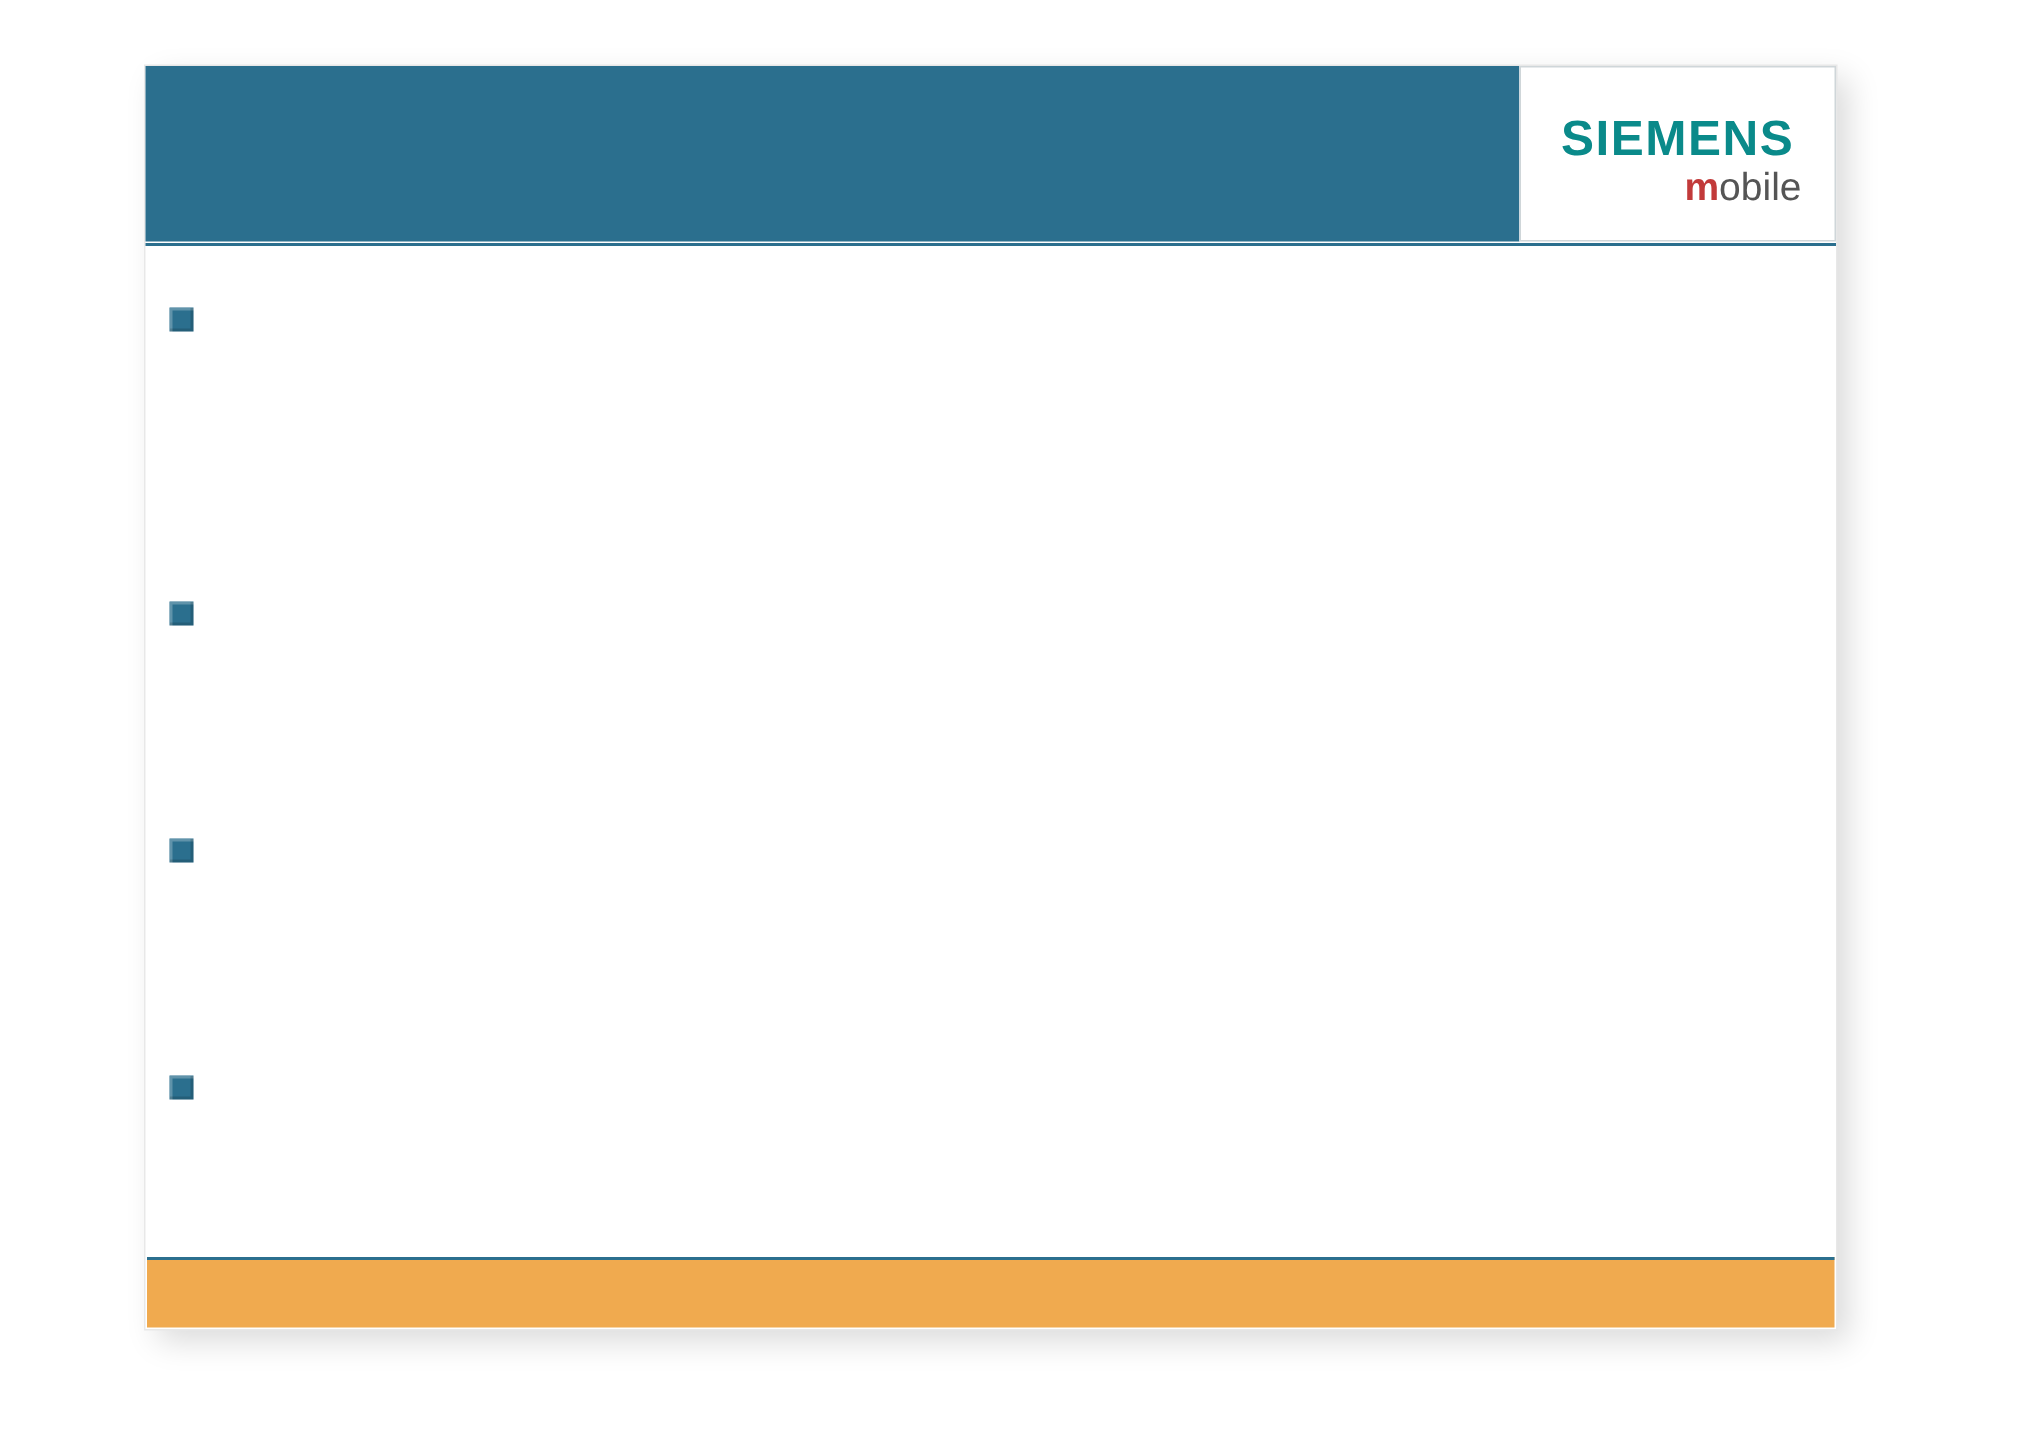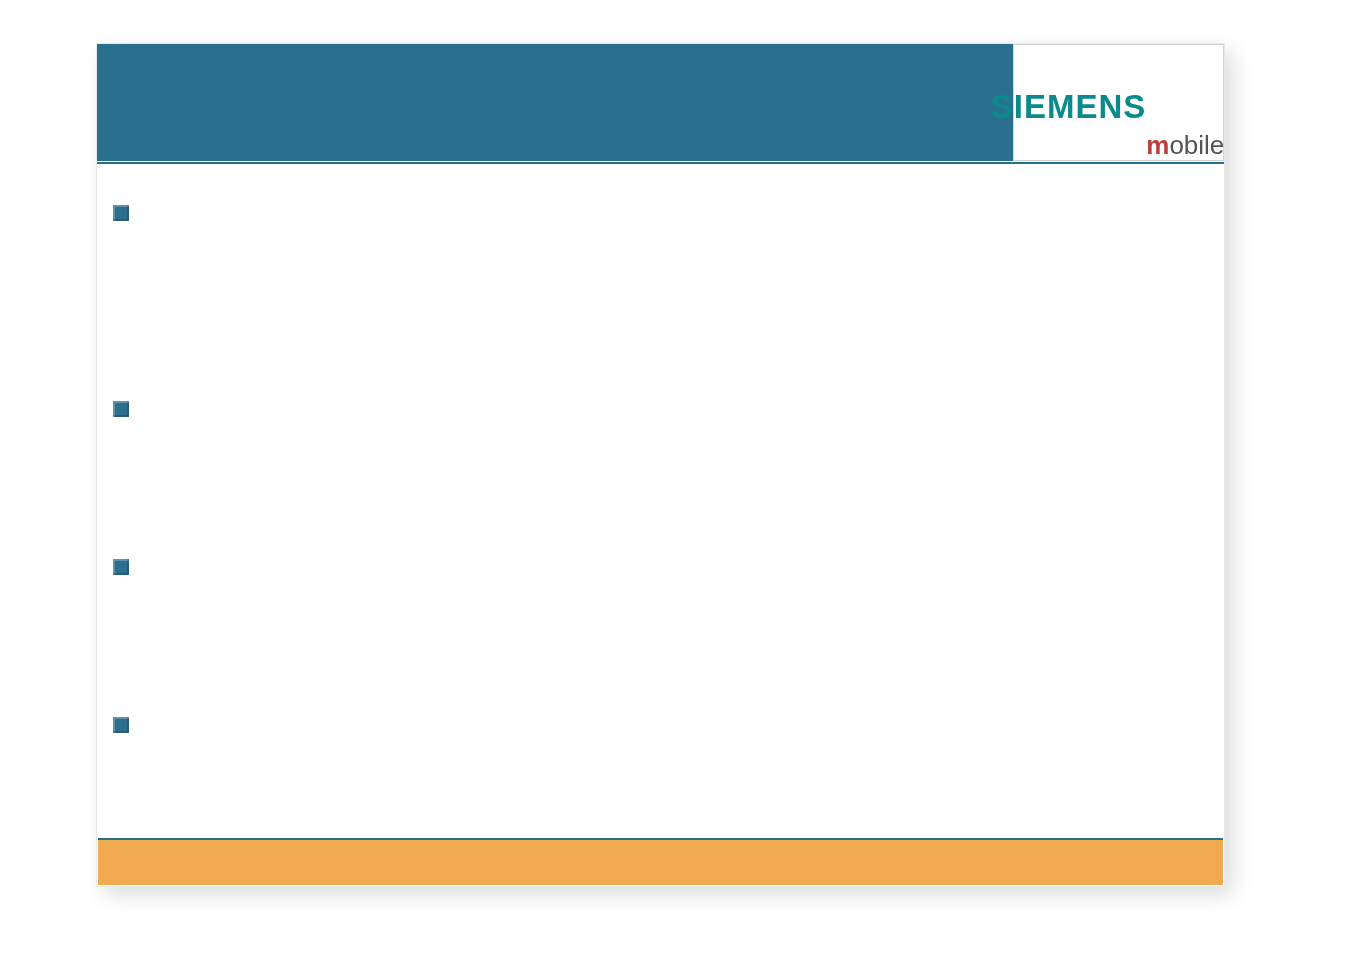--- a/index.html
+++ b/index.html
@@ -43,21 +43,21 @@
   .logo-panel {
     position: absolute;
     right: 0;
     top: 0;
     width: 211px;
     height: 117px;
     background: #ffffff;
     border: 1px solid #cfd6d9;
     box-sizing: border-box;
     display: flex;
-    flex-direction: row;
+    flex-direction: column;
     align-items: center;
     justify-content: center;
     padding-top: 8px;
   }
   .logo-main {
     font-family: Arial, Helvetica, sans-serif;
     font-weight: 900;
     font-size: 33px;
     letter-spacing: 1px;
     color: #0a8a8a;

